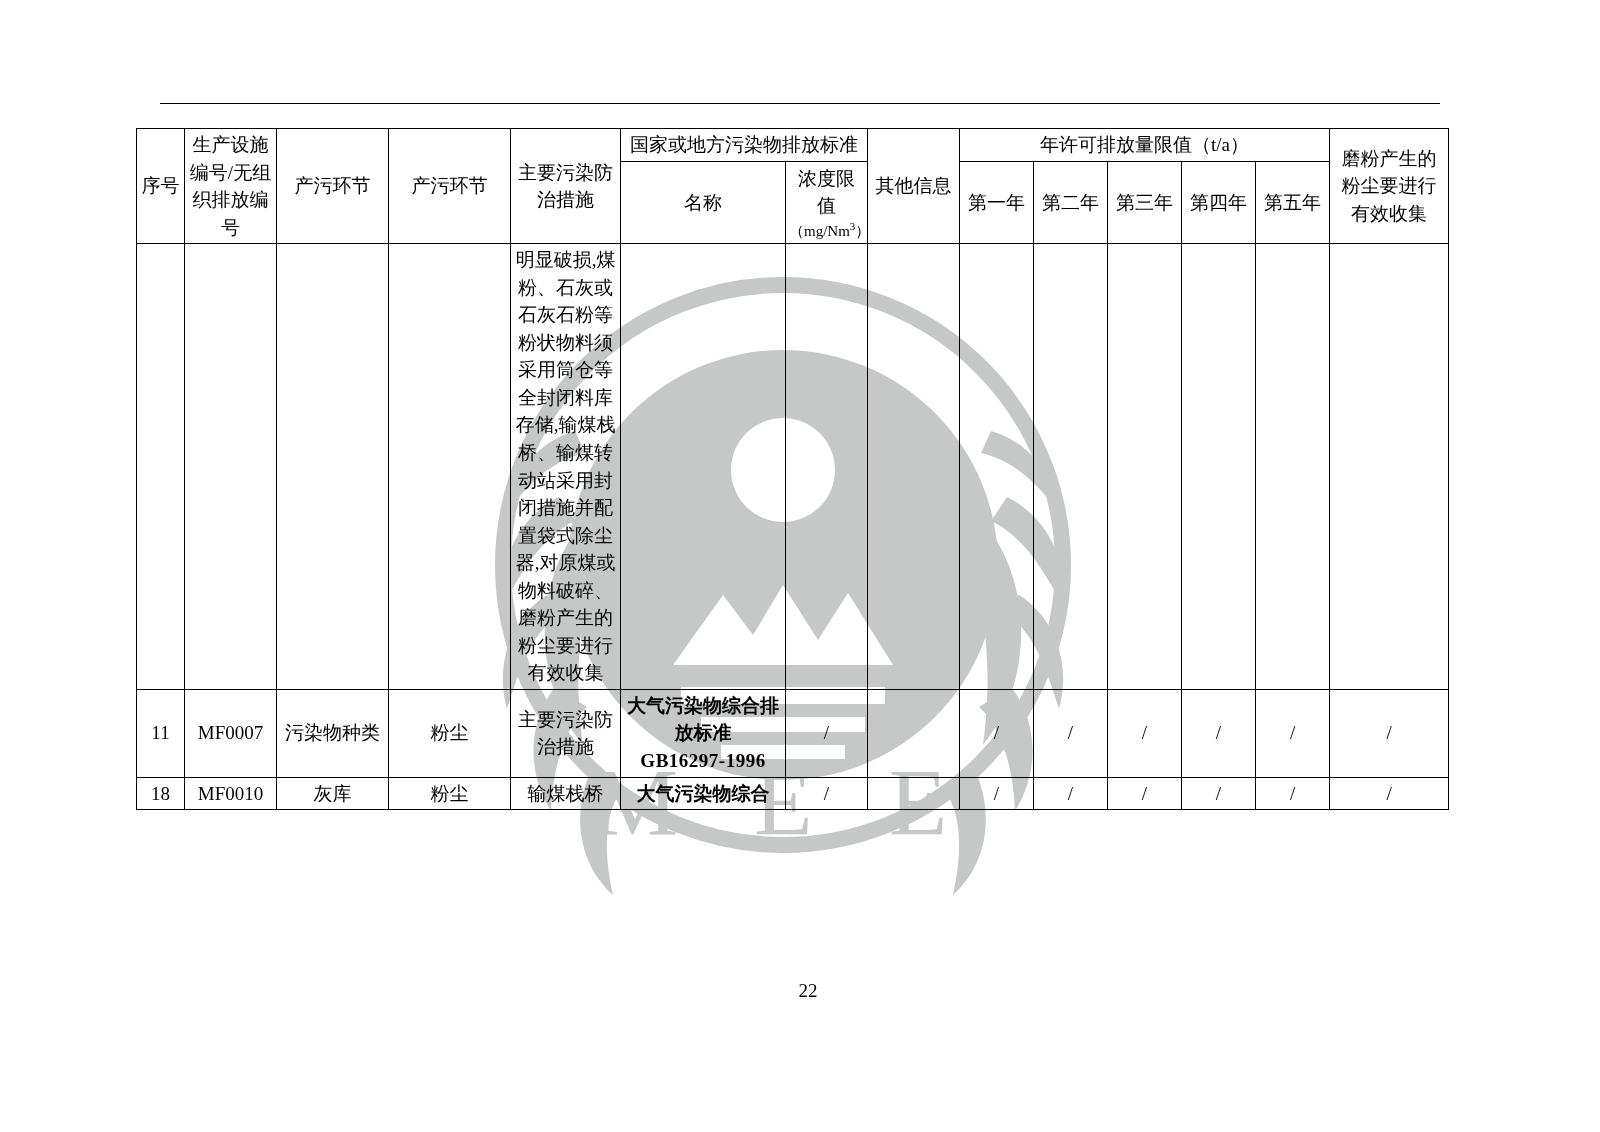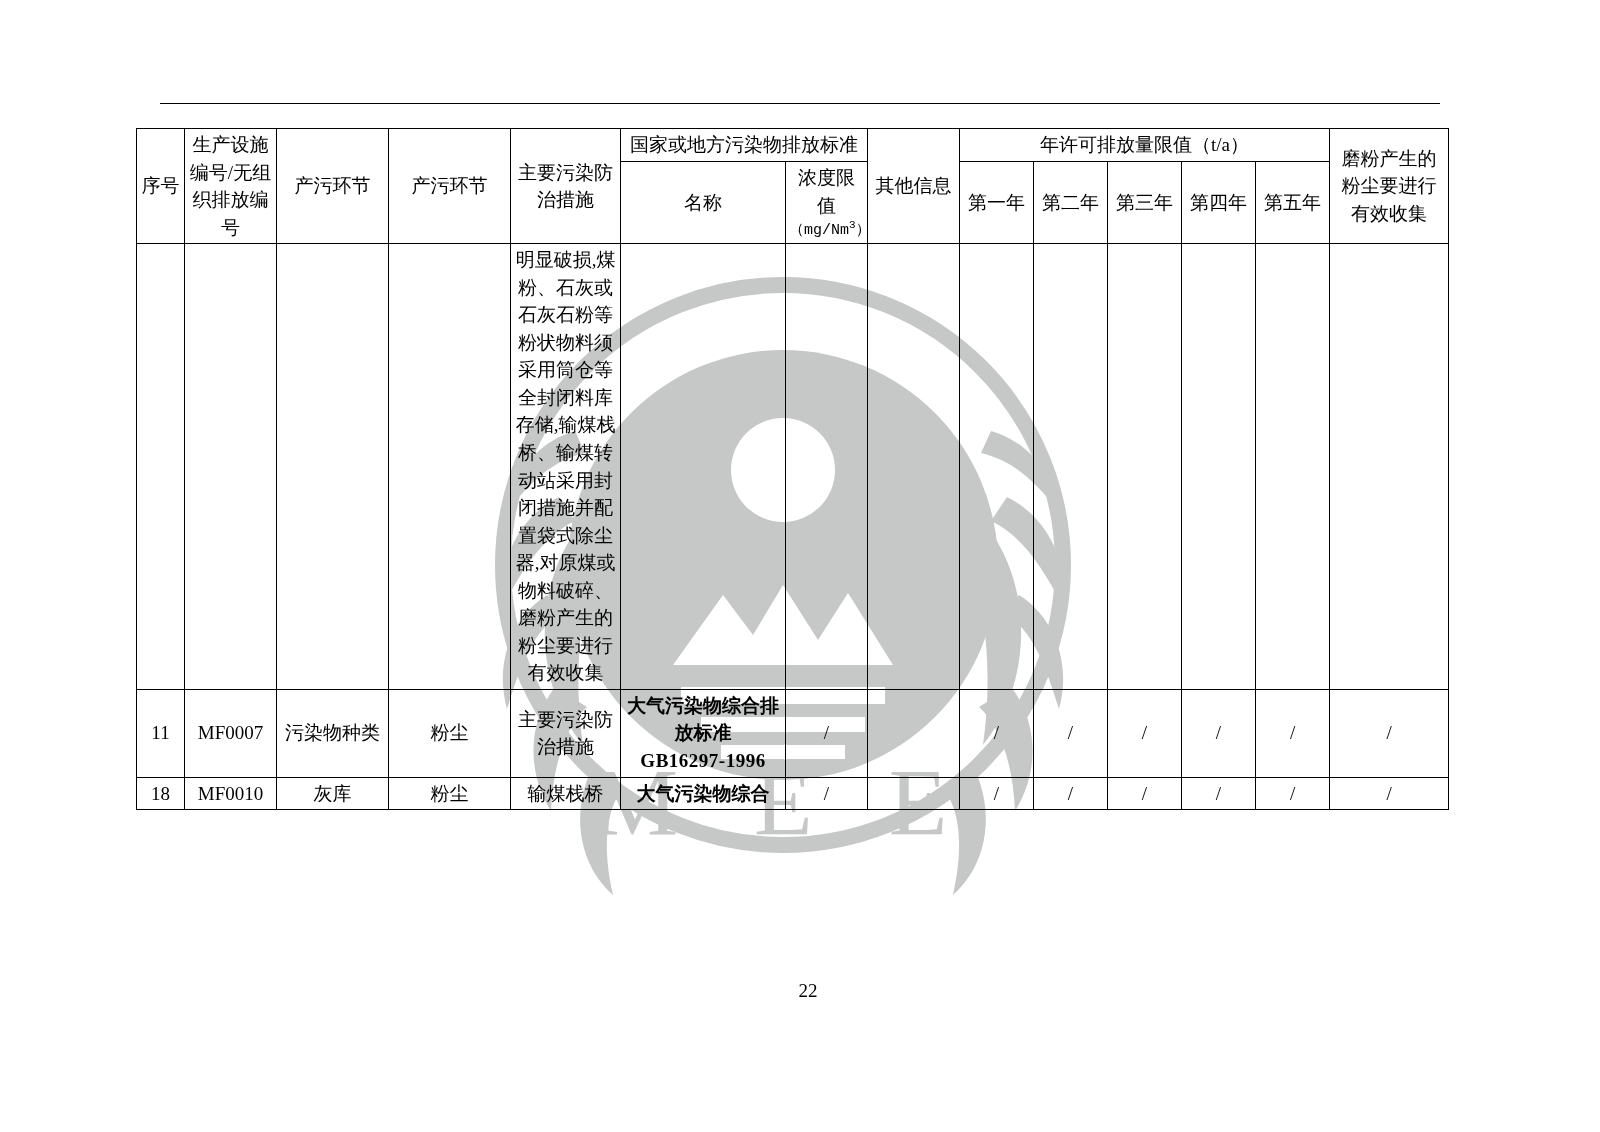--- a/index.html
+++ b/index.html
@@ -62,21 +62,20 @@
     vertical-align: middle;
     font-size: 19px;
     line-height: 1.45;
     padding: 2px 3px;
     background: transparent;
   }
   th.hd { font-weight: normal; }
   .small-unit {
     font-size: 15px;
     line-height: 1.25;
-    font-family: Liberation Mono, monospace;
   }
   .sup { font-size: 11px; vertical-align: super; }
   .cell-measure {
     font-size: 19px;
     line-height: 1.72;
     padding: 8px 10px;
   }
   .cell-std { font-size: 18px; line-height: 1.5; font-weight: bold; }
   .cell-std .code { font-size: 19px; letter-spacing: 0.5px; }
   .slash { font-size: 19px; }

